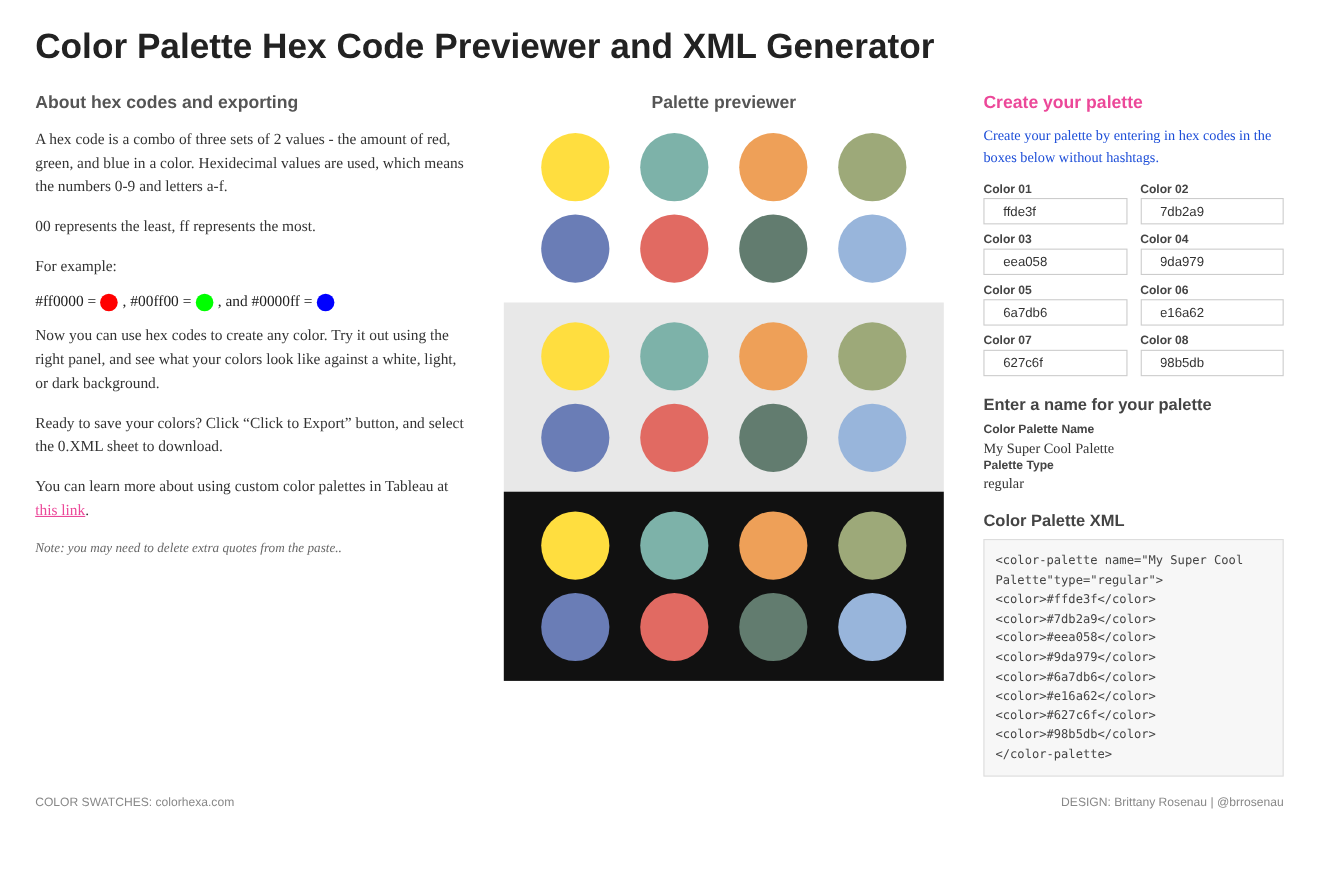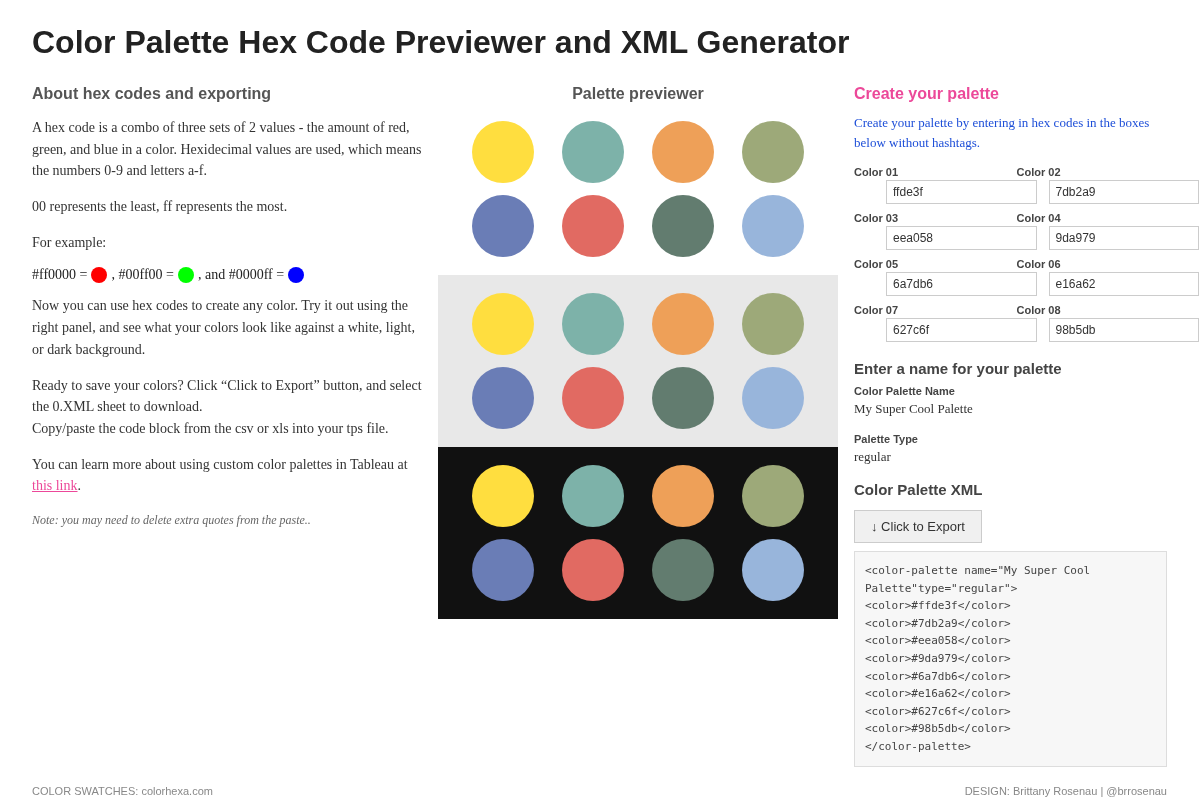--- a/index.html
+++ b/index.html
@@ -13,21 +13,21 @@
     }
     h1 {
       font-size: 32px;
       font-weight: 900;
       margin-bottom: 24px;
       font-family: Arial, sans-serif;
     }
     .main-grid {
       display: grid;
       grid-template-columns: 390px 400px 1fr;
-      gap: 0 16px;
+      gap: 0 36px;
     }
     
     .left-col h2 {
       font-size: 16px;
       font-weight: 700;
       color: #555;
       margin-bottom: 14px;
       font-family: Arial, sans-serif;
     }
     .left-col p {
@@ -110,34 +110,32 @@
       display: block;
       font-size: 11px;
       font-weight: 700;
       color: #444;
       margin-bottom: 2px;
       font-family: Arial, sans-serif;
     }
     .color-input-group input {
       width: 100%;
       border: 1px solid #ccc;
-      padding: 4px 6px;
+      padding: 4px 17px;
       font-size: 12px;
       color: #333;
-      margin-left: 32px;
     }
     .section-label {
       font-size: 15px;
       font-weight: 600;
       color: #444;
       margin-bottom: 8px;
       font-family: Arial, sans-serif;
     }
     .palette-name-group {
-      margin-bottom: 16px;
     }
     .palette-name-group label {
       display: block;
       font-size: 11px;
       font-weight: 700;
       color: #444;
       font-family: Arial, sans-serif;
       margin-bottom: 2px;
     }
     .palette-name-group .value-text {
@@ -154,24 +152,23 @@
       color: #444;
       font-family: Arial, sans-serif;
       margin-bottom: 2px;
     }
     .palette-type-group .value-text {
       font-size: 13px;
       color: #333;
     }
     .xml-section-header {
       display: flex;
-      align-items: flex-start;
+      align-items: flex-end;
       gap: 12px;
       margin-bottom: 8px;
-      flex-direction: column;
     }
     .xml-section-header h3 {
       font-size: 15px;
       font-weight: 600;
       color: #444;
       font-family: Arial, sans-serif;
     }
     .export-btn {
       background: #f0f0f0;
       border: 1px solid #ccc;
@@ -219,21 +216,20 @@
       <span>#ff0000 =</span>
       <span class="color-dot-inline" style="background:#ff0000;"></span>
       <span>, #00ff00 =</span>
       <span class="color-dot-inline" style="background:#00ff00;"></span>
       <span>, and #0000ff =</span>
       <span class="color-dot-inline" style="background:#0000ff;"></span>
     </div>
     <p style="margin-top:12px;">Now you can use hex codes to create any color. Try it out using the right panel, and see what your colors look like against a white, light, or dark background.</p>
     <p style="margin-top:12px; font-size:14px; line-height:1.55; color:#333;">
       <span>Ready to save your colors? Click  “Click to Export” button, and select the 0.XML sheet to download.</span><br>
-      <span>Copy/paste the code block from the csv or xls into your tps file.</span>
     </p>
     <p style="margin-top:12px; font-size:14px; line-height:1.55; color:#333;">
       <span>You can learn more about using custom color palettes in Tableau at </span><a href="#">this link</a><span>.</span>
     </p>
     <p class="note" style="margin-top:14px;">Note: you may need to delete extra quotes from the paste..</p>
   </div>
 
   <div class="middle-col">
     <h2>Palette previewer</h2>
 
@@ -328,21 +324,20 @@
       <span class="value-text">My Super Cool Palette</span>
     </div>
 
     <div class="palette-type-group">
       <label>Palette Type</label>
       <span class="value-text">regular</span>
     </div>
 
     <div class="xml-section-header">
       <h3>Color Palette XML</h3>
-      <button class="export-btn">↓ Click to Export</button>
     </div>
     <div class="xml-output">&lt;color-palette name="My Super Cool
 Palette"type="regular"&gt;
 &lt;color&gt;#ffde3f&lt;/color&gt;
 &lt;color&gt;#7db2a9&lt;/color&gt;
 &lt;color&gt;#eea058&lt;/color&gt;
 &lt;color&gt;#9da979&lt;/color&gt;
 &lt;color&gt;#6a7db6&lt;/color&gt;
 &lt;color&gt;#e16a62&lt;/color&gt;
 &lt;color&gt;#627c6f&lt;/color&gt;

